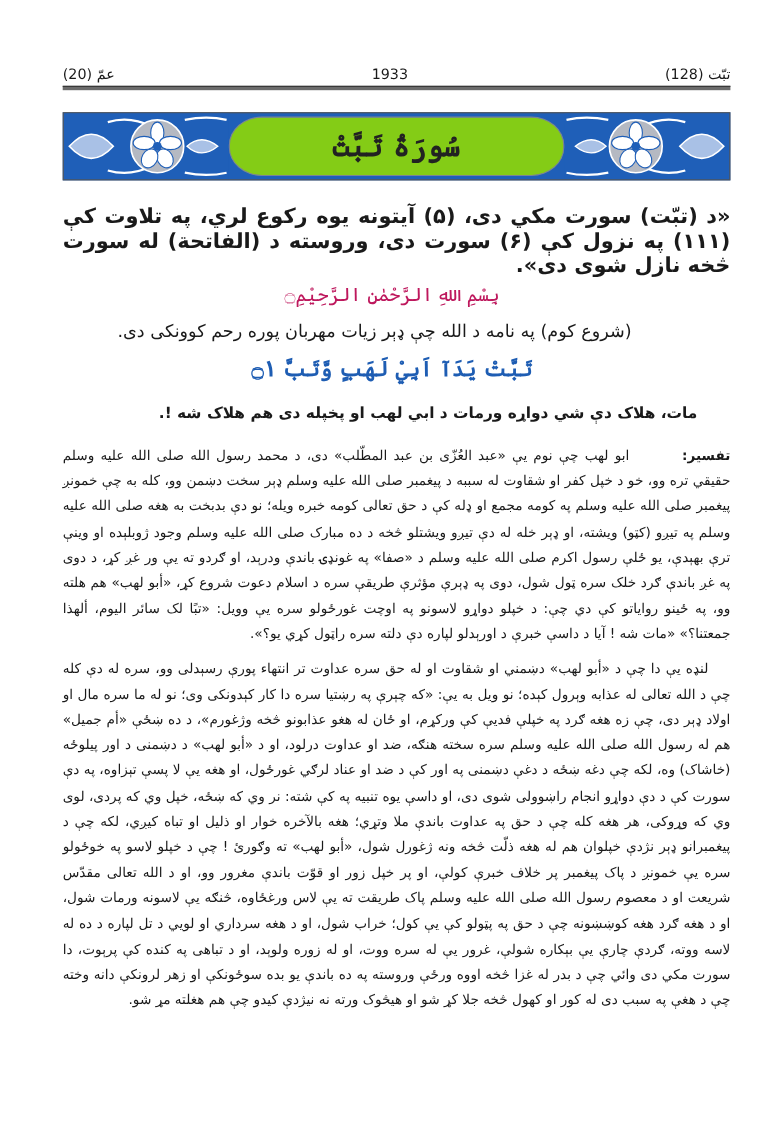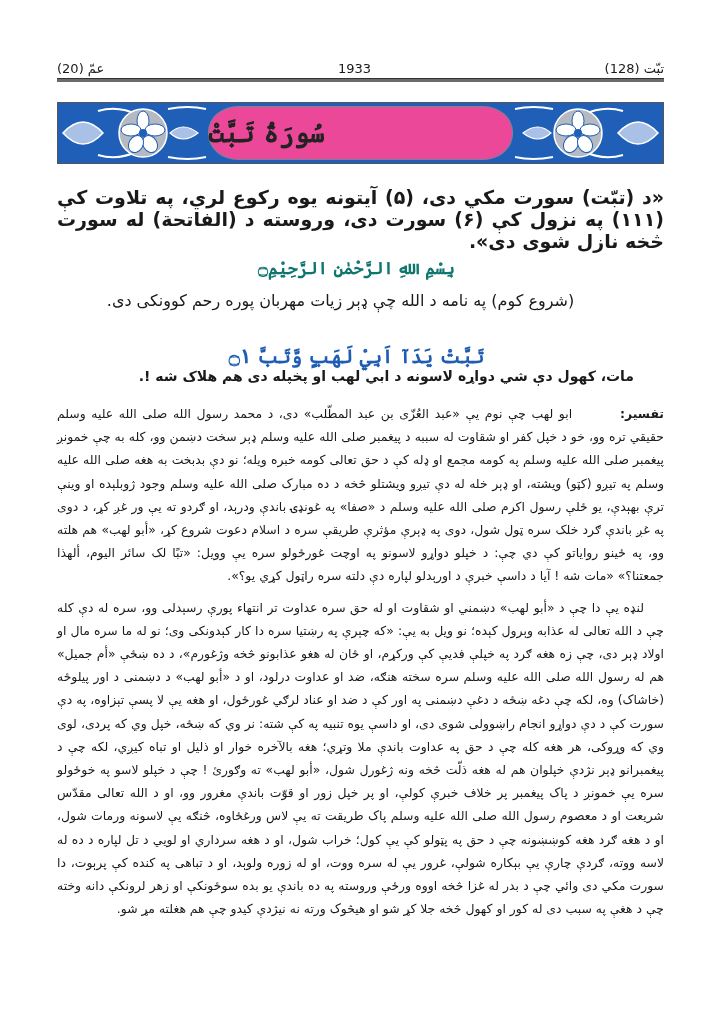--- a/index.html
+++ b/index.html
@@ -22,45 +22,45 @@
       border: 1.5px solid #555; box-sizing: border-box; background: #1f5fb8;
       overflow: hidden;
     }
     .banner .orn {
       position: absolute; top: 0; width: 150px; height: 100%;
     }
     .banner .orn.left { left: 0; }
     .banner .orn.right { right: 0; transform: scaleX(-1); }
     .banner .cartouche {
       position: absolute; top: 3px; bottom: 3px; left: 150px; right: 150px;
-      background: #ec4899; border: 1.5px solid #7a8397;
+      background: #84cc16; border: 1.5px solid #7a8397;
       border-radius: 30px / 26px;
-      display: flex; align-items: center; justify-content: flex-end;
+      display: flex; align-items: center; justify-content: center;
     }
     .banner .cartouche span {
       font-family: "DejaVu Serif", serif; font-size: 26px; color: #222;
       font-weight: bold; letter-spacing: 1px;
     }
     .intro {
       position: absolute; top: 186px; left: 57px; width: 607px;
       font-size: 19px; line-height: 22px; text-align: justify; direction: rtl;
       font-weight: bold;
     }
     .basmala {
       position: absolute; top: 258px; left: 0; width: 713px; text-align: center;
-      font-family: "DejaVu Serif", serif; font-size: 17px; color: #0f766e;
-      font-weight: bold;
+      font-family: "DejaVu Serif", serif; font-size: 17px; color: #be185d;
+      font-weight: normal;
     }
     .basmala-tr {
       position: absolute; top: 291px; left: 57px; width: 607px;
       font-size: 16px; text-align: center; direction: rtl; padding-right: 40px;
       box-sizing: border-box;
     }
     .ayah {
-      position: absolute; top: 345px; left: 0; width: 713px; text-align: center;
+      position: absolute; top: 324px; left: 0; width: 713px; text-align: center;
       font-family: "DejaVu Serif", serif; font-size: 19px; color: #1e5db3;
       font-weight: bold;
     }
     .ayah-tr {
       position: absolute; top: 368px; left: 57px; width: 607px;
       font-size: 14px; direction: rtl; padding-right: 30px; box-sizing: border-box;
       font-weight: bold;
     }
     .tafsir {
       position: absolute; top: 402px; left: 57px; width: 607px;
@@ -117,18 +117,18 @@
     <span>سُورَةُ تَبَّتْ</span>
   </div>
 </div>
 
 <div class="intro">«د (تبّت) سورت مکي دی، (۵) آیتونه یوه رکوع لري، په تلاوت کې (۱۱۱) په نزول کې (۶) سورت دی، وروسته د (الفاتحة) له سورت څخه نازل شوی دی».</div>
 
 <div class="basmala">بِسْمِ اللهِ الرَّحْمٰنِ الرَّحِيْمِ۝</div>
 <div class="basmala-tr">(شروع کوم) په نامه د الله چې ډېر زيات مهربان پوره رحم کوونکی دی.</div>
 
 <div class="ayah">تَبَّتْ يَدَآ اَبِيْ لَهَبٍ وَّتَبَّ ۝۱</div>
-<div class="ayah-tr">مات، کهول دې شي دواړه لاسونه د ابي لهب او پخپله دی هم هلاک شه !.</div>
+<div class="ayah-tr">مات، هلاک دې شي دواړه ورمات د ابي لهب او پخپله دی هم هلاک شه !.</div>
 
 <div class="tafsir">
   <p><span class="lbl">تفسير:</span><span>ابو لهب چې نوم یې «عبد العُزّی بن عبد المطّلب» دی، د محمد رسول الله صلی الله علیه وسلم حقیقي تره وو، خو د خپل کفر او شقاوت له سببه د پیغمبر صلی الله علیه وسلم ډېر سخت دښمن وو، کله به چې خمونږ پیغمبر صلی الله علیه وسلم په کومه مجمع او ډله کې د حق تعالی کومه خبره ویله؛ نو دې بدبخت به هغه صلی الله علیه وسلم په تیږو (کټو) ویشته، او ډېر خله له دې تیږو ویشتلو څخه د ده مبارک صلی الله علیه وسلم وجود ژوبلېده او وینې ترې بهېدې، یو ځلې رسول اکرم صلی الله علیه وسلم د «صفا» په غونډۍ باندې ودرېد، او ګردو ته یې ور غږ کړ، د دوی په غږ باندې ګرد خلک سره ټول شول، دوی په ډېرې مؤثرې طریقې سره د اسلام دعوت شروع کړ، «أبو لهب» هم هلته وو، په ځینو روایاتو کې دي چې: د خپلو دواړو لاسونو په اوچت غورځولو سره یې وویل: «تبًا لک سائر الیوم، ألهذا جمعتنا؟» «مات شه ! آیا د داسې خبرې د اورېدلو لپاره دې دلته سره راټول کړي یو؟».</span></p>
   <p class="indent">لنډه یې دا چې د «أبو لهب» دښمني او شقاوت او له حق سره عداوت تر انتهاء پورې رسېدلی وو، سره له دې کله چې د الله تعالی له عذابه وېرول کېده؛ نو ویل به یې: «که چېرې په رښتیا سره دا کار کېدونکی وی؛ نو له ما سره مال او اولاد ډېر دی، چې زه هغه ګرد په خپلې فدیې کې ورکړم، او ځان له هغو عذابونو څخه وژغورم»، د ده ښځې «أم جمیل» هم له رسول الله صلی الله علیه وسلم سره سخته هنګه، ضد او عداوت درلود، او د «أبو لهب» د دښمنی د اور پیلوځه (خاشاک) وه، لکه چې دغه ښځه د دغې دښمنی په اور کې د ضد او عناد لرګي غورځول، او هغه یې لا پسې تېزاوه، په دې سورت کې د دې دواړو انجام راښوولی شوی دی، او داسې یوه تنبیه په کې شته: نر وي که ښځه، خپل وي که پردی، لوی وي که وړوکی، هر هغه کله چې د حق په عداوت باندې ملا وتړي؛ هغه بالآخره خوار او ذلیل او تباه کیږي، لکه چې د پیغمبرانو ډېر نژدې خپلوان هم له هغه ذلّت څخه ونه ژغورل شول، «أبو لهب» ته وګورئ ! چې د خپلو لاسو په خوځولو سره یې خمونږ د پاک پیغمبر پر خلاف خبرې کولې، او پر خپل زور او قوّت باندې مغرور وو، او د الله تعالی مقدّس شریعت او د معصوم رسول الله صلی الله علیه وسلم پاک طریقت ته یې لاس ورغځاوه، څنګه یې لاسونه ورمات شول، او د هغه ګرد هغه کوښښونه چې د حق په پټولو کې یې کول؛ خراب شول، او د هغه سرداري او لویي د تل لپاره د ده له لاسه ووته، ګردې چارې یې بېکاره شولې، غرور یې له سره ووت، او له زوره ولوېد، او د تباهی په کنده کې پرېوت، دا سورت مکي دی وائي چې د بدر له غزا څخه اووه ورځې وروسته په ده باندې یو بده سوځونکې او زهر لرونکې دانه وخته چې د هغې په سبب دی له کور او کهول څخه جلا کړ شو او هیڅوک ورته نه نیژدې کیدو چې هم هغلته مړ شو.</p>
 </div>
 
 </body></html>

